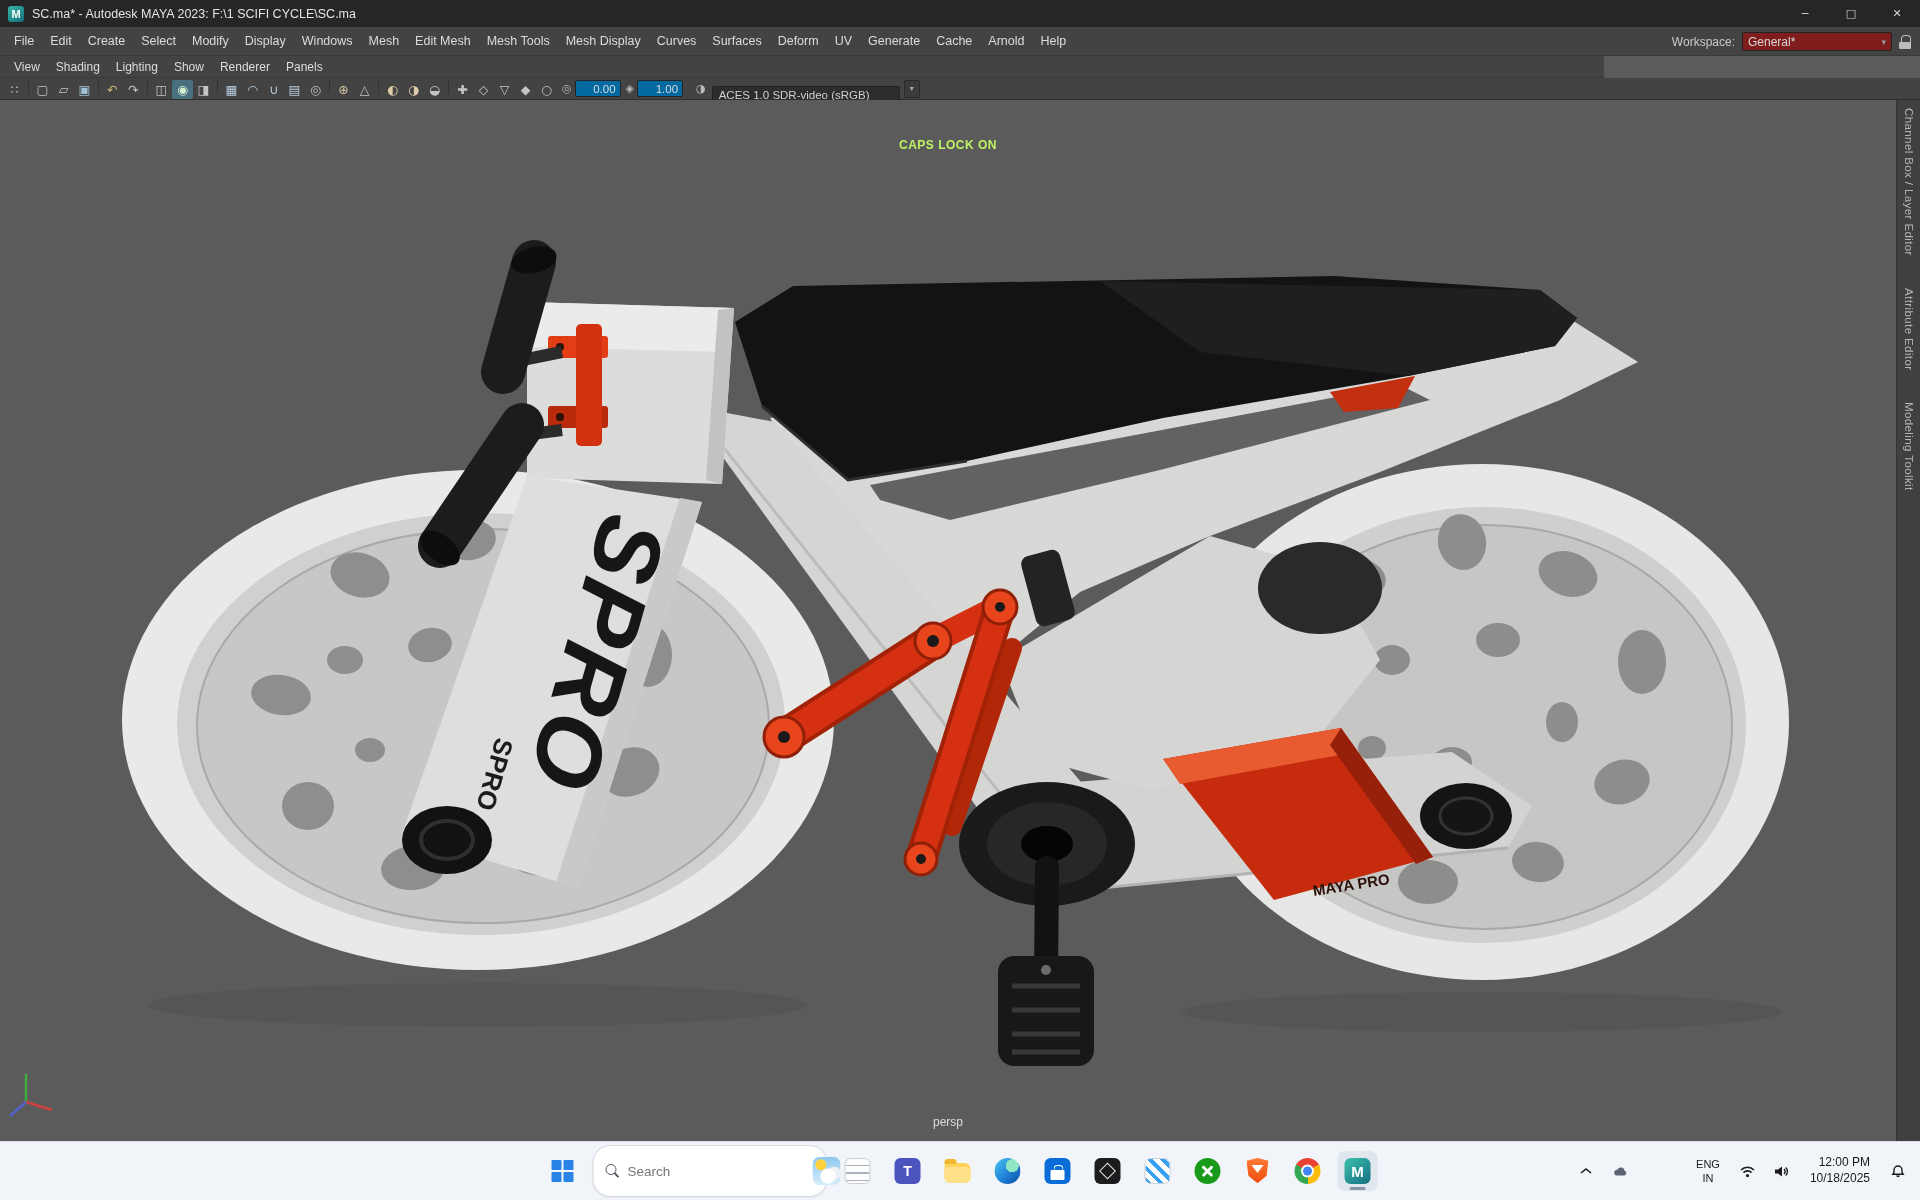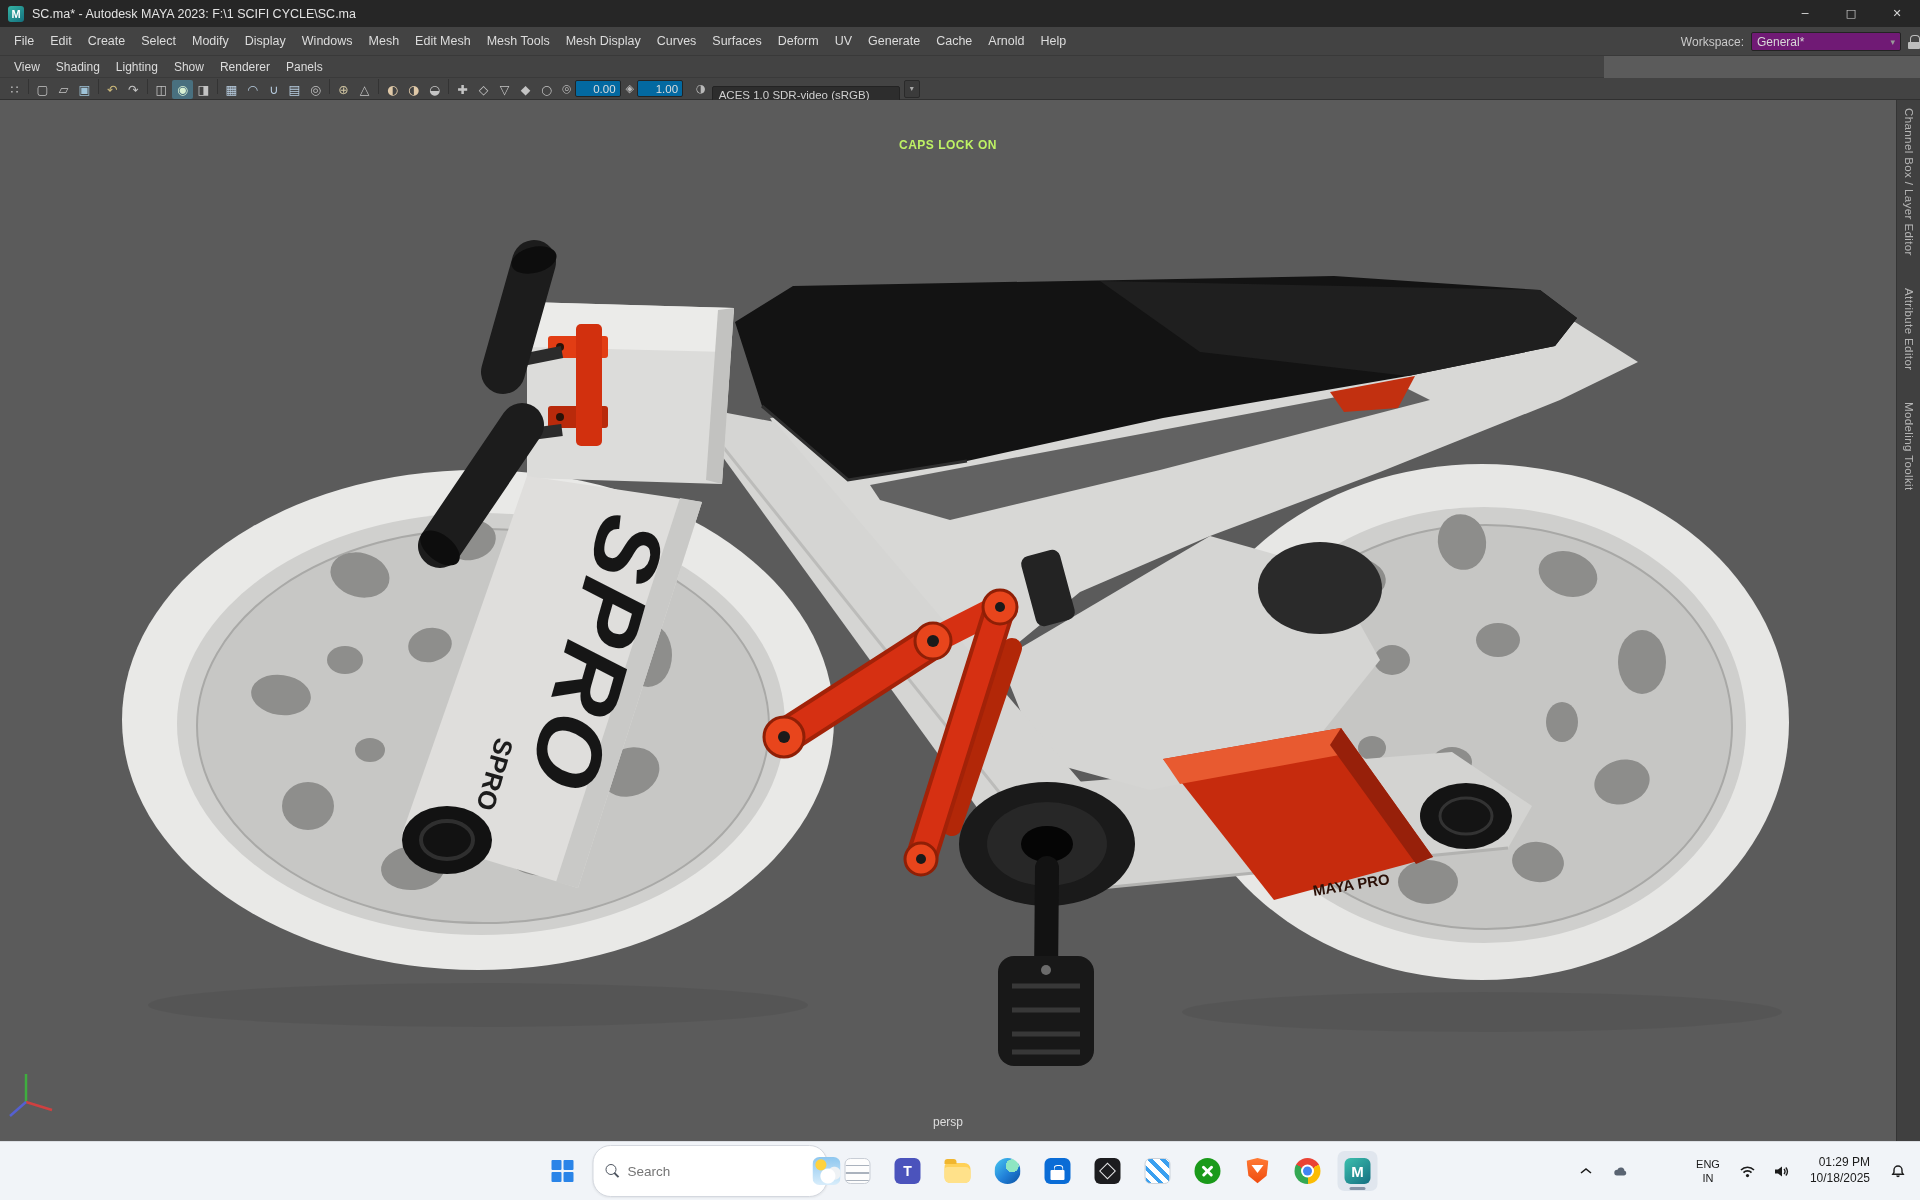--- a/index.html
+++ b/index.html
@@ -15,23 +15,23 @@
   .win-title { color:#e3e3e3; font-size:12.5px; }
   .win-controls { display:flex; height:27px; }
   .win-controls button { width:46px; height:27px; background:transparent; border:none; color:#d6d6d6;
     font-size:11px; cursor:pointer; font-family:"DejaVu Sans", sans-serif; }
 
   
   .menubar { position:absolute; top:27px; left:0; width:1920px; height:29px; background:#434343;
     display:flex; align-items:center; border-bottom:1px solid #393939; }
   .menus { display:flex; padding-left:6px; }
   .menu-item { color:#dcdcdc; font-size:12.5px; padding:5px 8px; cursor:default; border-radius:2px; }
-  .menubar-right { position:absolute; right:0; top:0; height:29px; display:flex; align-items:center; gap:7px; }
+  .menubar-right { position:absolute; right:9px; top:0; height:29px; display:flex; align-items:center; gap:7px; }
   .ws-label { color:#c9c9c9; font-size:12px; }
-  .ws-dropdown { width:150px; height:19px; background:#701a75; border:1px solid #232323; border-radius:2px;
+  .ws-dropdown { width:150px; height:19px; background:#7f1d1d; border:1px solid #232323; border-radius:2px;
     color:#d8d8d8; font-size:12px; display:flex; align-items:center; justify-content:space-between; padding:0 5px; }
   .ws-dropdown .arrow { color:#9a9a9a; font-size:9px; }
   .lock-ico { width:12px; height:14px; position:relative; }
   .lock-ico::before { content:""; position:absolute; top:0; left:2px; width:8px; height:8px;
     border:1.6px solid #bdbdbd; border-bottom:none; border-radius:4px 4px 0 0; }
   .lock-ico::after { content:""; position:absolute; bottom:0; left:0; width:12px; height:7px;
     background:#bdbdbd; border-radius:1px; }
 
   
   .panelbar { position:absolute; top:56px; left:0; width:1604px; height:22px; background:#434343;
@@ -443,21 +443,21 @@
       </svg>
     </div>
     <div class="tray-btn">
       <svg width="16" height="13" viewBox="0 0 16 13">
         <polygon points="1,4.5 4,4.5 8,1.5 8,11.5 4,8.5 1,8.5" fill="#1b1b1b"></polygon>
         <path d="M10 4 a3.5 3.5 0 0 1 0 5" fill="none" stroke="#1b1b1b" stroke-width="1.4"></path>
         <path d="M11.8 2.4 a6 6 0 0 1 0 8.2" fill="none" stroke="#1b1b1b" stroke-width="1.4"></path>
       </svg>
     </div>
     <div class="clock-block">
-      <div>01:29 PM</div>
+      <div>12:00 PM</div>
       <div>10/18/2025</div>
     </div>
     <div class="tray-btn">
       <svg width="16" height="14" viewBox="0 0 16 14">
         <path d="M8 2 a4 4 0 0 1 4 4 v2.4 l1.2 1.8 H2.8 L4 8.4 V6 a4 4 0 0 1 4-4 z" fill="none" stroke="#1b1b1b" stroke-width="1.4"></path>
         <path d="M6.7 11.6 a1.4 1.4 0 0 0 2.6 0" fill="none" stroke="#1b1b1b" stroke-width="1.4"></path>
       </svg>
     </div>
   </div>
 </div>

